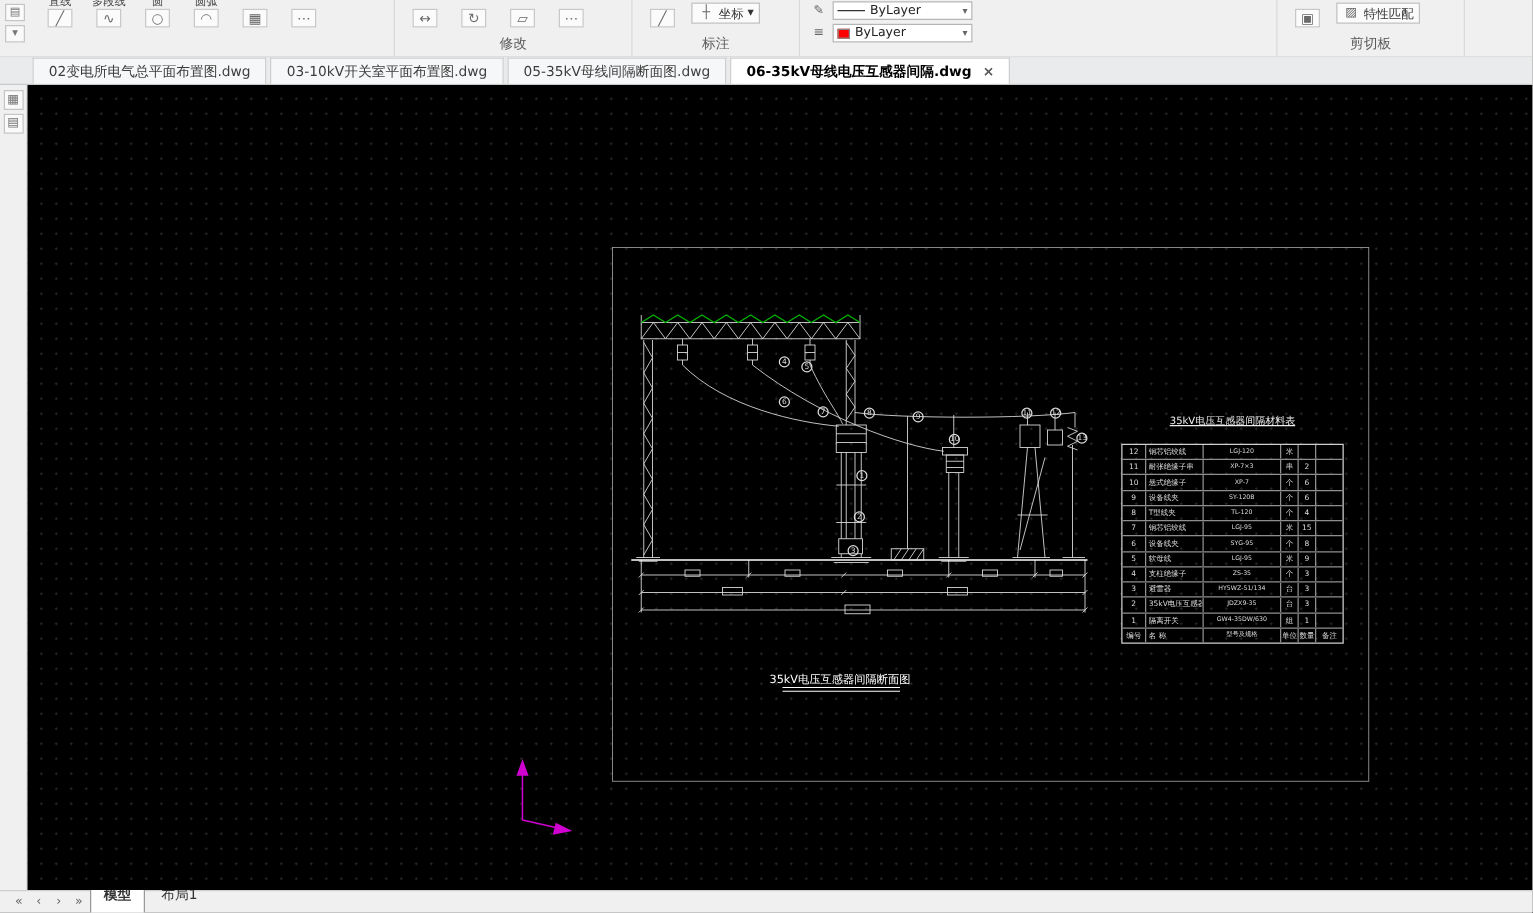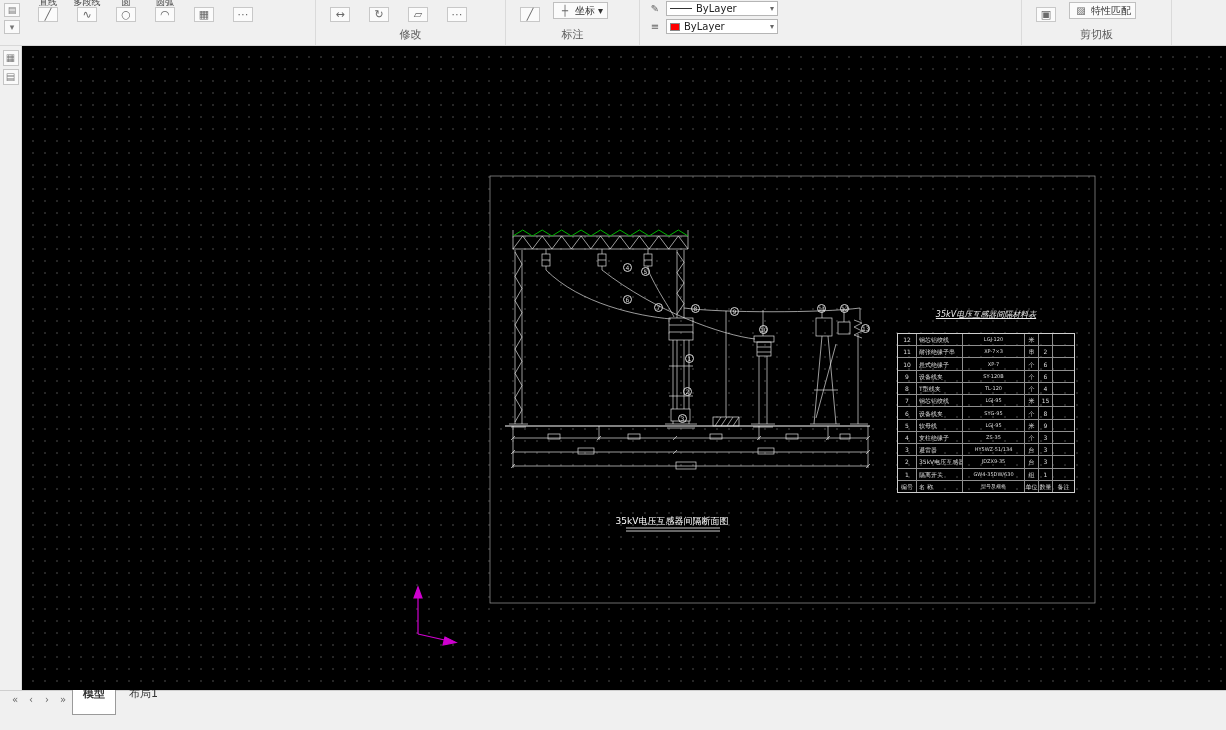--- a/index.html
+++ b/index.html
@@ -33,21 +33,21 @@
 
   
   .main { display:flex; height:644px; }
   .left-rail { width:22px; background:#f0f0f0; border-right:1px solid #d9d9d9; display:flex; flex-direction:column; align-items:center; padding-top:4px; gap:3px; }
   .rail-icon { width:16px; height:16px; border:1px solid #c5c5c5; background:#fafafa; color:#777; font-size:10px; line-height:14px; text-align:center; }
   .canvas { position:relative; width:1204px; height:644px; background-color:#000;
             background-image:radial-gradient(circle, #262626 0.8px, transparent 1px);
             background-size:12px 12px; background-position:5px 5px; overflow:hidden; }
   .canvas svg.cad { position:absolute; left:0; top:0; }
 
-  .mat-title { position:absolute; left:875px; top:263px; width:178px; text-align:center; color:#eee; font-size:8px; text-decoration:underline; white-space:nowrap;font-style:italic; }
+  .mat-title { position:absolute; left:875px; top:263px; width:178px; text-align:center; color:#eee; font-size:8px; text-decoration:underline; white-space:nowrap; }
   .mat-table { position:absolute; left:875px; top:287px; width:178px; height:160px; border:1px solid #cfcfcf; display:flex; flex-direction:column; color:#ddd; }
   .mrow { flex:1; display:flex; border-top:1px solid #8f8f8f; overflow:hidden; }
   .mrow:first-child { border-top:none; }
   .mc { border-left:1px solid #8f8f8f; display:flex; align-items:center; justify-content:center; overflow:hidden; font-size:6px; line-height:7px; white-space:nowrap; }
   .mc:first-child { border-left:none; }
   .mc.c0 { width:18px; } .mc.c1 { width:46px; justify-content:flex-start; padding-left:2px; }
   .mc.c2 { width:62px; font-size:5px; } .mc.c3 { width:14px; } .mc.c4 { width:14px; } .mc.c5 { flex:1; }
 
   .callout { position:absolute; width:9px; height:9px; border:1px solid #ddd; border-radius:50%; color:#ddd; font-size:6px; line-height:8px; text-align:center; }
 
@@ -169,20 +169,35 @@
           <span class="micon">▨</span>
           <span>特性匹配</span>
         </div>
       </div>
       <div class="glabel">剪切板</div>
     </div>
 
     <div style="flex:1"></div>
   </div>
 
+  <div class="tabbar">
+    <div class="ftab">
+        <span>02变电所电气总平面布置图.dwg</span>
+      </div>
+    <div class="ftab">
+        <span>03-10kV开关室平面布置图.dwg</span>
+      </div>
+    <div class="ftab">
+        <span>05-35kV母线间隔断面图.dwg</span>
+      </div>
+    <div class="ftab active">
+      <span>06-35kV母线电压互感器间隔.dwg</span>
+      <span class="tclose">×</span>
+    </div>
+  </div>
 
   <div class="main">
     <div class="left-rail">
       <div class="rail-icon">▦</div>
       <div class="rail-icon">▤</div>
     </div>
 
     <div class="canvas">
       <svg class="cad" id="cad" width="1204" height="644" viewBox="0 0 1204 644">
         <text x="650" y="478" text-anchor="middle" font-size="9" fill="#ffffff">35kV电压互感器间隔断面图</text>

